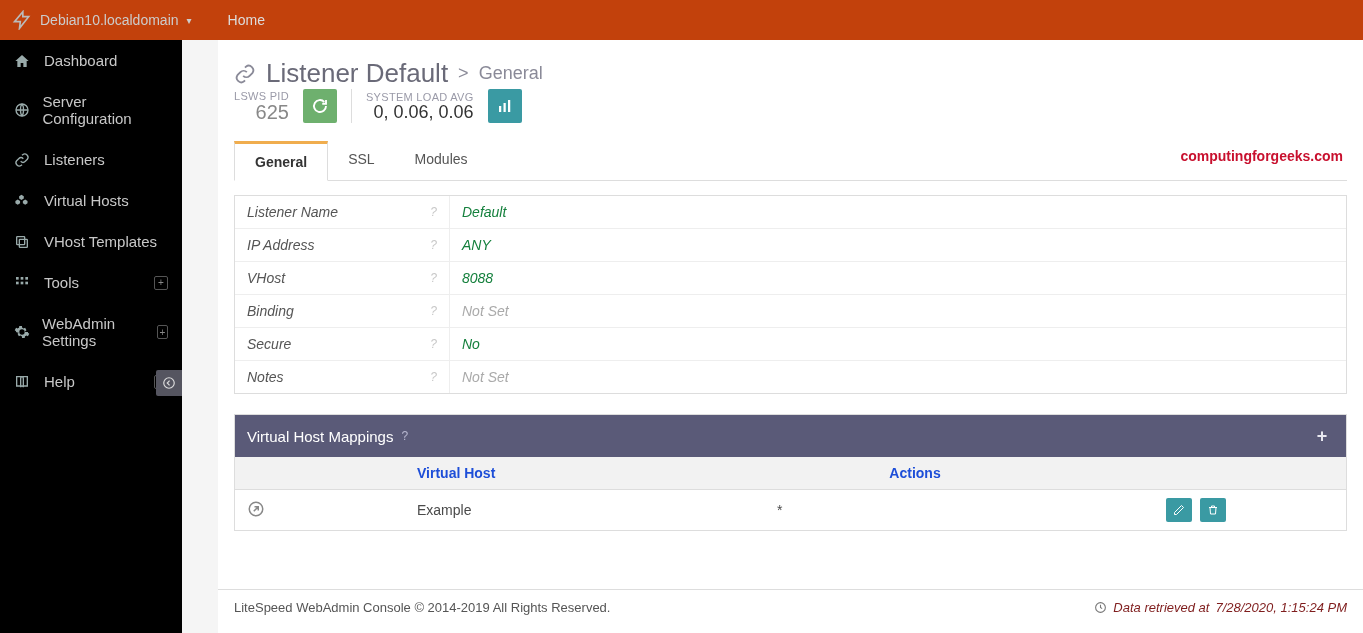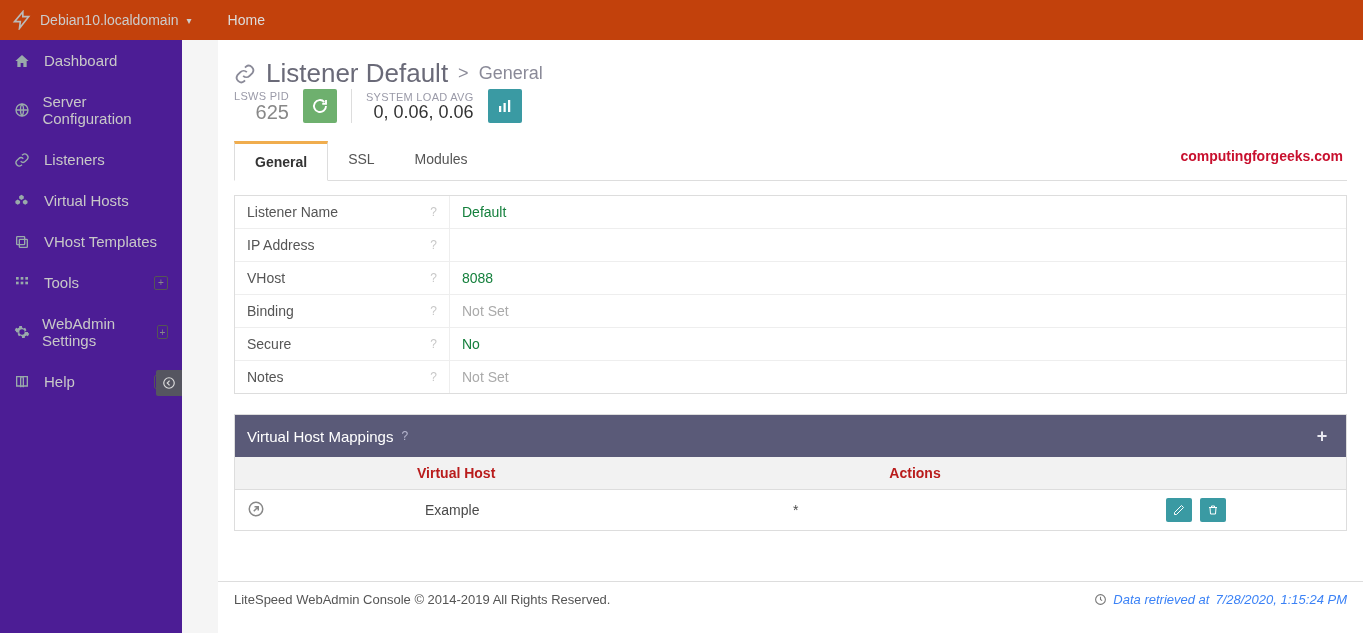--- a/index.html
+++ b/index.html
@@ -3,21 +3,21 @@
 <meta charset="utf-8">
 <style>
 * { box-sizing: border-box; margin: 0; padding: 0; }
 body { font-family: -apple-system, "Helvetica Neue", Arial, sans-serif; font-size: 14px; color: #4a4a4a; background: #f5f5f5; width: 1363px; height: 633px; overflow: hidden; position: relative; }
 
 .topbar { height: 40px; background: #c2410c; color: #ccc; display: flex; align-items: center; padding: 0 12px; }
 .topbar .brand { display: flex; align-items: center; gap: 8px; font-size: 14px; cursor: pointer; }
 .topbar .brand svg { width: 20px; height: 20px; }
 .topbar .crumb { margin-left: 36px; color: #ddd; font-size: 14px; }
 
-.sidebar { position: absolute; top: 40px; left: 0; width: 182px; bottom: 0; background: #4c1d95; color: #aaa; }
+.sidebar { position: absolute; top: 40px; left: 0; width: 182px; bottom: 0; background: #000000; color: #aaa; }
 .sidebar .item { display: flex; align-items: center; gap: 12px; padding: 12px 14px; cursor: pointer; font-size: 15px; color: #c8c8c8; }
 .sidebar .item .ico { width: 18px; text-align: center; color: #9aa; }
 .sidebar .item .exp { margin-left: auto; font-size: 10px; color: #888; border:1px solid #555; width:14px; height:14px; display:flex;align-items:center;justify-content:center;border-radius:2px; }
 .sidebar .collapse-tab { position: absolute; right: 0; top: 330px; width: 26px; height: 26px; background: #555560; display:flex; align-items:center; justify-content:center; color:#ddd; border-radius:2px 0 0 2px; cursor:pointer;}
 
 .main { position: absolute; top: 40px; left: 218px; right: 0; bottom: 0; background: #fff; overflow: auto; padding: 18px 16px 60px 16px; }
 
 .header-row { display:flex; align-items:flex-start; justify-content:space-between; margin-bottom: 10px; flex-direction: column;}
 .page-title { display:flex; align-items:center; gap:10px; color:#6a6a78; font-weight:300;}
 .page-title .big { font-size: 26px; }
@@ -47,32 +47,32 @@
 
 .edit-circle { position:absolute; right:6px; top:-6px; width:36px; height:36px; border:2px solid #c8102e; border-radius:50%; pointer-events:none;}
 
 .kv-row { display:flex; border-bottom:1px solid #eee; }
 .kv-row:last-child { border-bottom:none; }
 .kv-key { width:215px; padding:8px 12px; display:flex; align-items:center; justify-content:space-between; border-right:1px solid #eee; color:#555;}
 .kv-key .help { color:#c8c8c8; cursor:pointer; font-size:12px;}
 .kv-val { flex:1; padding:8px 12px; color:#15803d; position:relative;}
 .kv-val.muted { color:#aaa; }
 
-.tbl-head { display:flex; background:#f2f2f2; border-bottom:1px solid #ddd; font-weight:600; color:#b91c1c;}
+.tbl-head { display:flex; background:#f2f2f2; border-bottom:1px solid #ddd; font-weight:600; color:#1d4ed8;}
 .tbl-head > div, .tbl-row > div { padding:8px 12px; }
 .c-icon { width:170px; }
 .c-vh { width:360px; }
 .c-dom { flex:1; }
 .c-act { width:300px; text-align:center; }
-.tbl-row { display:flex; border-bottom:1px solid #eee; align-items:center;gap:8px;}
+.tbl-row { display:flex; border-bottom:1px solid #eee; align-items:center;}
 .tbl-row:last-child { border-bottom:none;}
 .mini-btn { display:inline-flex; width:26px; height:24px; background:#3a9aa3; color:#fff; align-items:center; justify-content:center; border-radius:2px; cursor:pointer; margin:0 2px;}
 
-.footer { position:absolute; left:218px; right:0; bottom:16px; height:36px; background:#fff; border-top:1px solid #ddd; display:flex; align-items:center; padding:0 16px; font-size:13px; color:#555; font-style: normal;}
-.footer .right { margin-left:auto; font-style:italic; color:#3b82f6; display:flex; align-items:center; gap:6px;}
+.footer { position:absolute; left:218px; right:0; bottom:8px; height:36px; background:#fff; border-top:1px solid #ddd; display:flex; align-items:center; padding:0 16px; font-size:13px; color:#555; font-style: normal;}
+.footer .right { margin-left:auto; font-style:italic; color:#7f1d1d; display:flex; align-items:center; gap:6px;}
 
 svg { display:block; }
 </style>
 </head>
 <body>
 
 <div class="topbar">
   <div class="brand">
     <span>
       <svg viewBox="0 0 24 24" width="18" height="18" fill="none" stroke="#bbb" stroke-width="2">
@@ -208,33 +208,34 @@
 
   <div class="watermark">computingforgeeks.com</div>
 
   <div class="tabs">
     <div class="tab active">General</div>
     <div class="tab">SSL</div>
     <div class="tab">Modules</div>
   </div>
 
   <div class="panel" style="position:relative;">
-    <div style="position:relative;">
+    <div style="position:relative;font-style:italic;">
       <div class="kv-row">
         <div class="kv-key">
             <span>Listener Name</span>
             <span class="help">?</span>
           </div>
         <div class="kv-val">Default</div>
       </div>
       <div class="kv-row">
         <div class="kv-key">
             <span>IP Address</span>
             <span class="help">?</span>
           </div>
+        <div class="kv-val">ANY</div>
       </div>
       <div class="kv-row">
         <div class="kv-key">
             <span>VHost</span>
             <span class="help">?</span>
           </div>
         <div class="kv-val">8088</div>
       </div>
       <div class="kv-row">
         <div class="kv-key">

